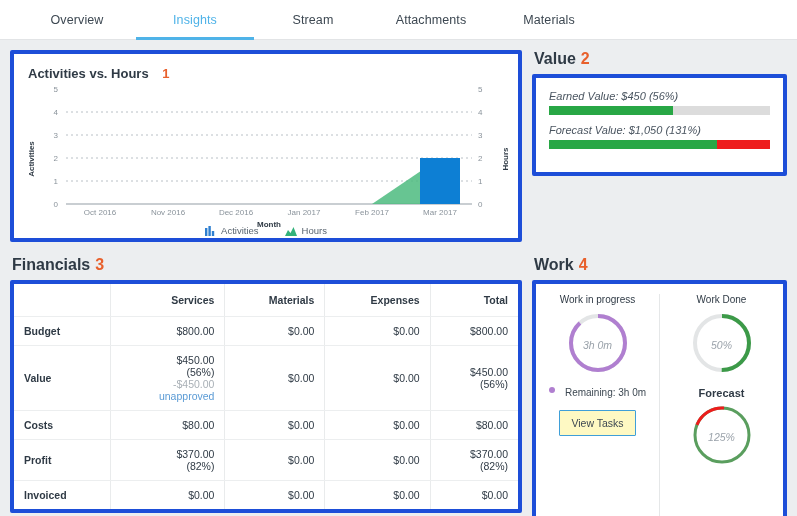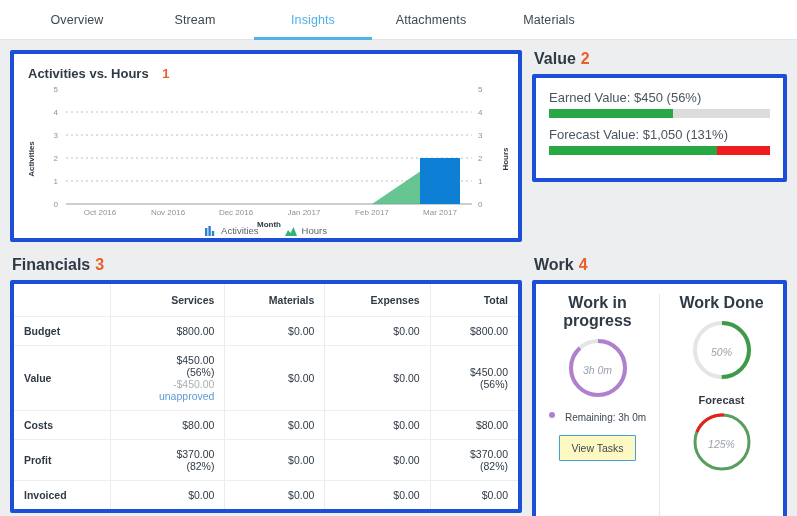--- a/index.html
+++ b/index.html
@@ -85,23 +85,24 @@
     gap: 26px;
     margin-top: -4px;
     font-size: 9.5px;
     color: #5a6570;
   }
   .legend-item { display: flex; align-items: center; gap: 5px; }
 
   
   .value-card { padding: 12px 13px 14px 13px; }
   .value-label {
-    font-size: 13px;
+    font-size: 11px;
     color: #4a5560;
     margin-bottom: 4px;
+    font-style: italic;
   }
   .value-track {
     height: 9px;
     background: #dcdcdc;
     width: 100%;
     display: flex;
     margin-bottom: 9px;
     overflow: hidden;
   }
   .seg-green { background: #28a745; height: 100%; }
@@ -138,22 +139,22 @@
   
   .work-card { height: 240px; display: flex; padding: 10px 0 0 0; }
   .work-left, .work-right {
     flex: 1;
     display: flex;
     flex-direction: column;
     align-items: center;
   }
   .work-left { border-right: 1px solid #e5e7e8; }
   .work-sub {
-    font-size: 16px;
-    font-weight: bold;
+    font-size: 10px;
+    font-weight: normal;
     color: #2f3a45;
     margin-bottom: 6px;
     text-align: center;
   }
   .donut { position: relative; font-style: italic; }
   .donut-val {
     position: absolute;
     inset: 0;
     display: flex;
     align-items: center;
@@ -194,25 +195,25 @@
 </style>
 </head>
 <body>
 
 <div class="page">
 
   <div class="tabbar">
     <div class="tab">
       <span>Overview</span>
     </div>
+    <div class="tab active">
+      <span>Insights</span>
+    </div>
     <div class="tab">
       <span>Stream</span>
-    </div>
-    <div class="tab active">
-      <span>Insights</span>
     </div>
     <div class="tab">
       <span>Attachments</span>
     </div>
     <div class="tab">
       <span>Materials</span>
     </div>
   </div>
 
   <div class="content">

